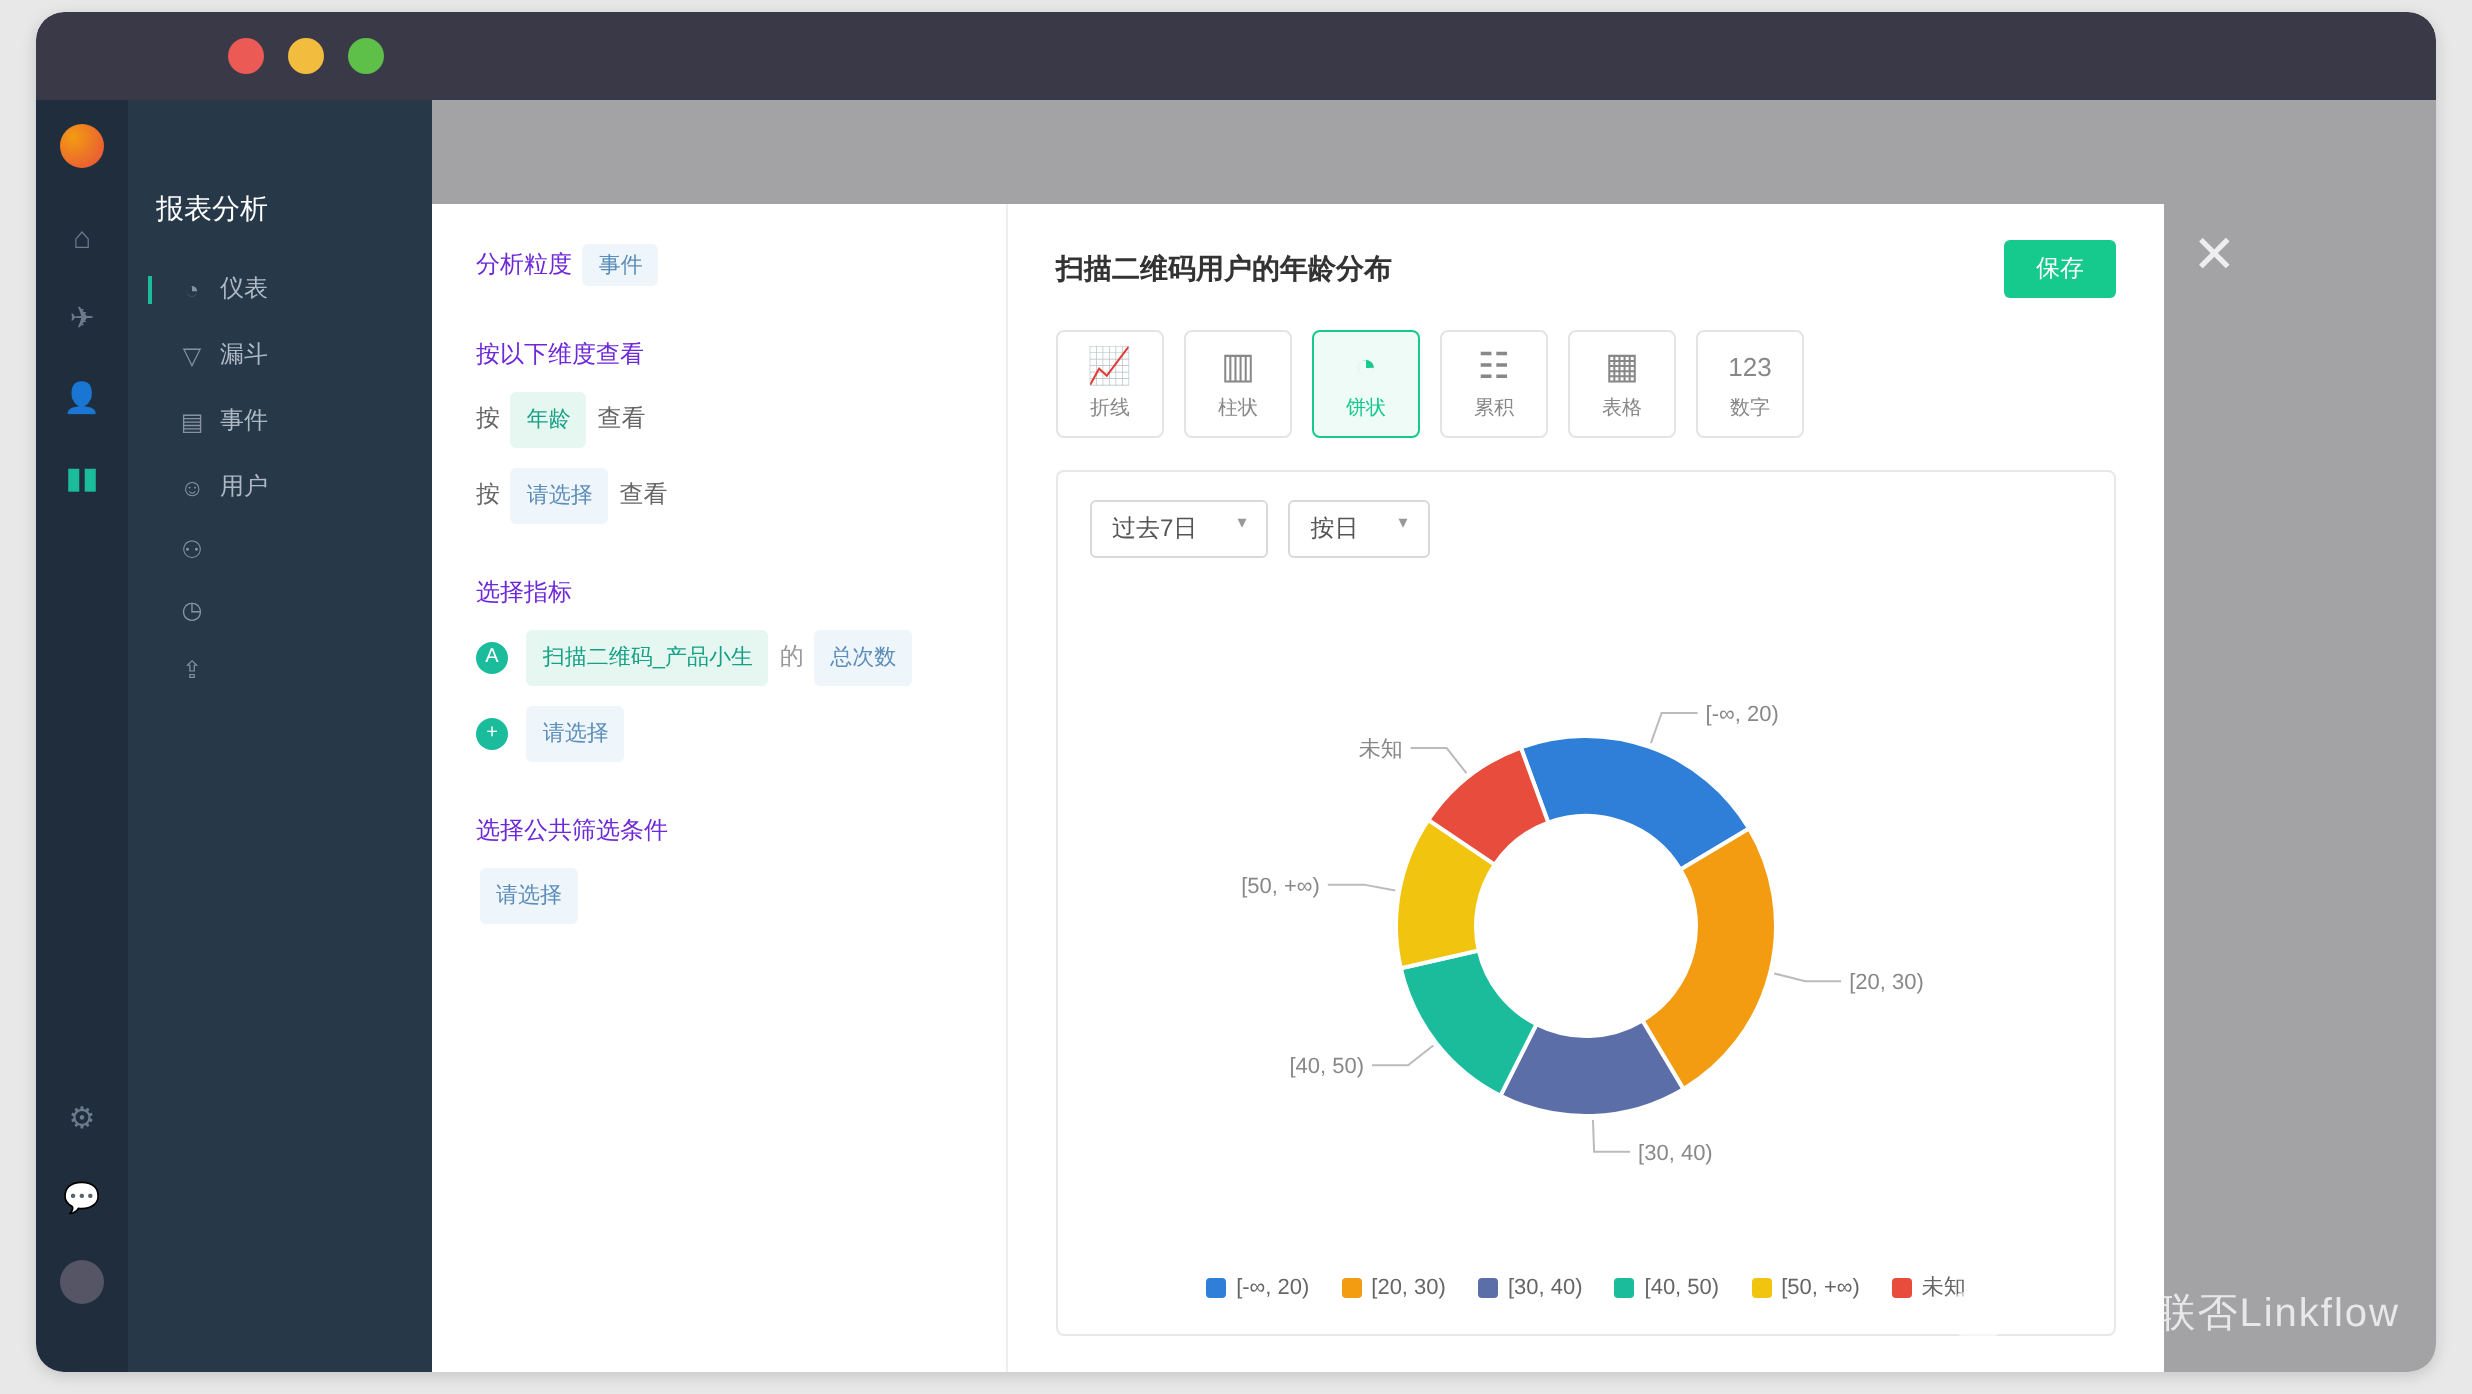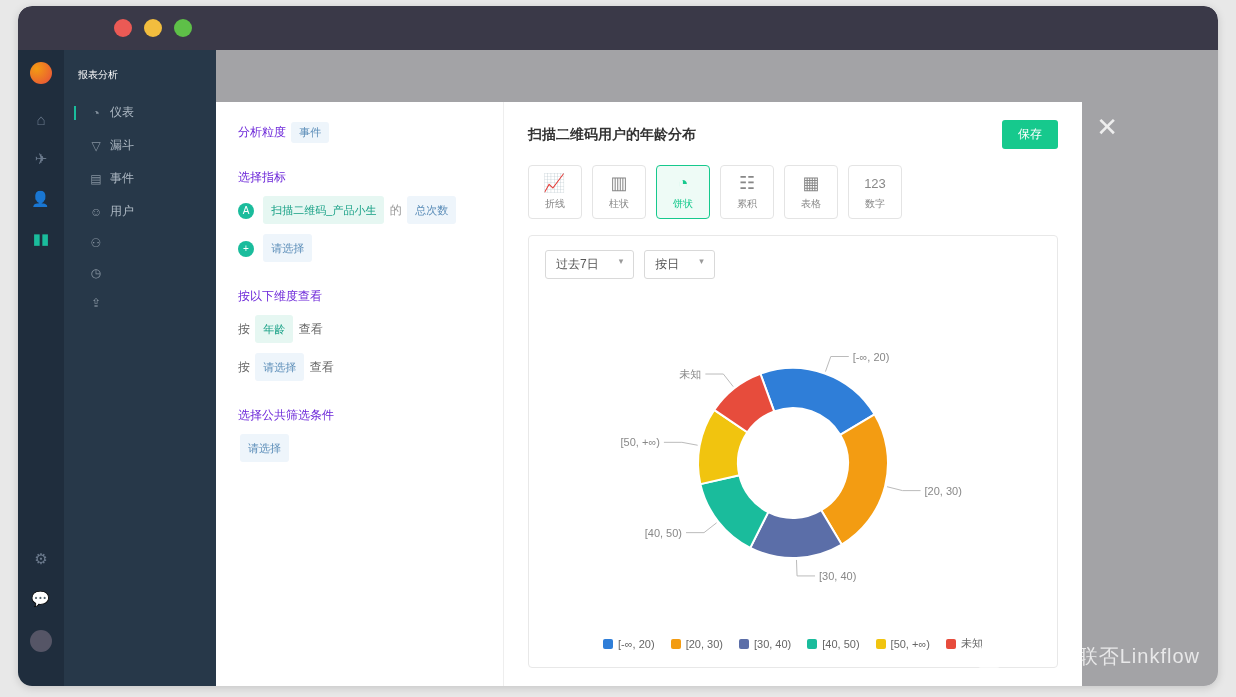--- a/index.html
+++ b/index.html
@@ -20,21 +20,21 @@
 
 
 .rail { width: 46px; background:#1f2d3d; display:flex; flex-direction:column; align-items:center; padding-top:12px; gap:22px; }
 .rail-icon { width:18px; height:18px; color:#6b7a8d; display:flex; align-items:center; justify-content:center; font-size:15px;}
 .rail-icon.active{ color:#1abc9c; }
 .rail-logo{ width:22px; height:22px; border-radius:50%; background:radial-gradient(circle at 30% 30%, #f39c12, #e74c3c); margin-bottom:4px;}
 .rail-spacer{flex:1;}
 
 
 .subnav { width: 152px; background:#273849; color:#aeb9c4; font-size:12px; padding-top:12px;}
-.subnav-title{ color:#fff; font-size:10px; padding:6px 14px 14px; font-weight:500;}
+.subnav-title{ color:#fff; font-size:14px; padding:6px 14px 14px; font-weight:500;margin-top:28px;}
 .subnav-item{ padding:8px 12px 8px 26px; display:flex; align-items:center; gap:8px; position:relative;}
 .subnav-item.active::before{ content:""; position:absolute; left:10px; top:50%; width:2px; height:14px; background:#1abc9c; transform:translateY(-50%);}
 .subnav-item .si-icon{ width:12px; text-align:center; opacity:.7;}
 
 
 .main { flex:1; background:#f0f0f0; position:relative; }
 .topbar { height:48px; background:#fff; border-bottom:1px solid #e4e4e4; display:flex; align-items:center; padding:0 18px; gap:10px;}
 .topbar-title{ font-size:15px; color:#333; font-weight:500; flex:0 0 auto;}
 .topbar-spacer{flex:1;}
 .btn-primary{ background:#16c98d; color:#fff; border:none; padding:7px 14px; border-radius:3px; font-size:12px; display:flex; align-items:center; gap:4px; cursor:pointer;}
@@ -145,44 +145,44 @@
 
       <div class="modal">
 
         <div class="config">
           <div class="section">
             <h4 style="display:inline">分析粒度</h4>
             <span class="tag">事件</span>
           </div>
 
           <div class="section">
+            <h4>按以下维度查看</h4>
+            <div class="row">
+              <span>按</span>
+              <span class="tag teal-bg">年龄</span>
+              <span>查看</span>
+            </div>
+            <div class="row">
+              <span>按</span>
+              <span class="tag">请选择</span>
+              <span>查看</span>
+            </div>
+          </div>
+
+          <div class="section">
             <h4>选择指标</h4>
             <div class="row">
               <span class="letter-badge A">A</span>
               <span class="tag teal-bg">扫描二维码_产品小生</span>
               <span class="muted">的</span>
               <span class="tag">总次数</span>
             </div>
             <div class="row">
               <span class="letter-badge plus">+</span>
               <span class="tag">请选择</span>
-            </div>
-          </div>
-
-          <div class="section">
-            <h4>按以下维度查看</h4>
-            <div class="row">
-              <span>按</span>
-              <span class="tag teal-bg">年龄</span>
-              <span>查看</span>
-            </div>
-            <div class="row">
-              <span>按</span>
-              <span class="tag">请选择</span>
-              <span>查看</span>
             </div>
           </div>
 
           <div class="section">
             <h4>选择公共筛选条件</h4>
             <div class="row">
               <span class="tag">请选择</span>
             </div>
           </div>
         </div>

